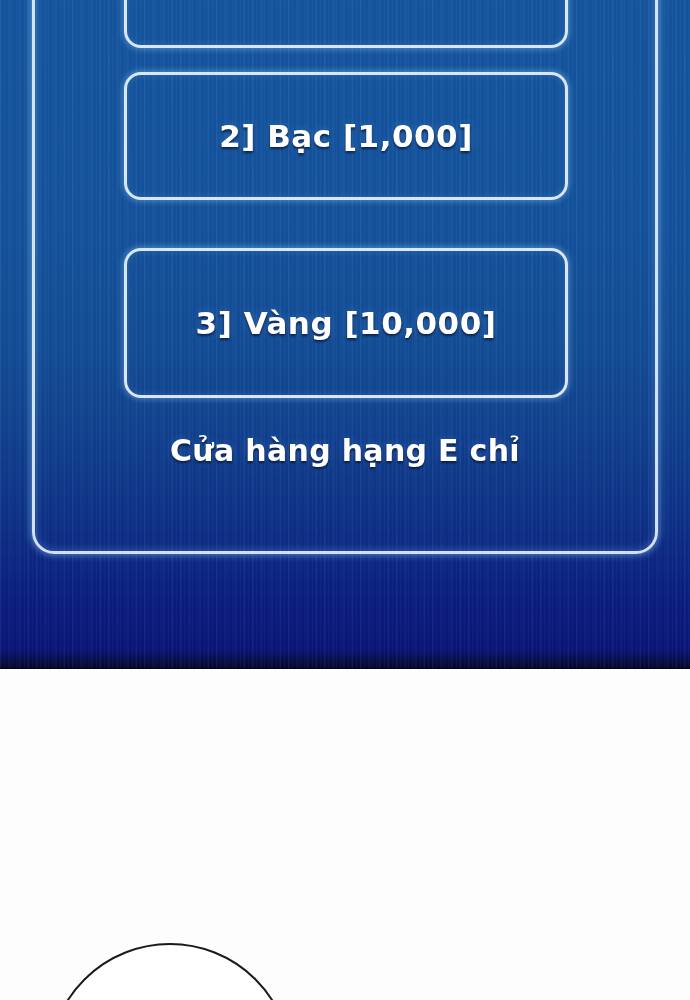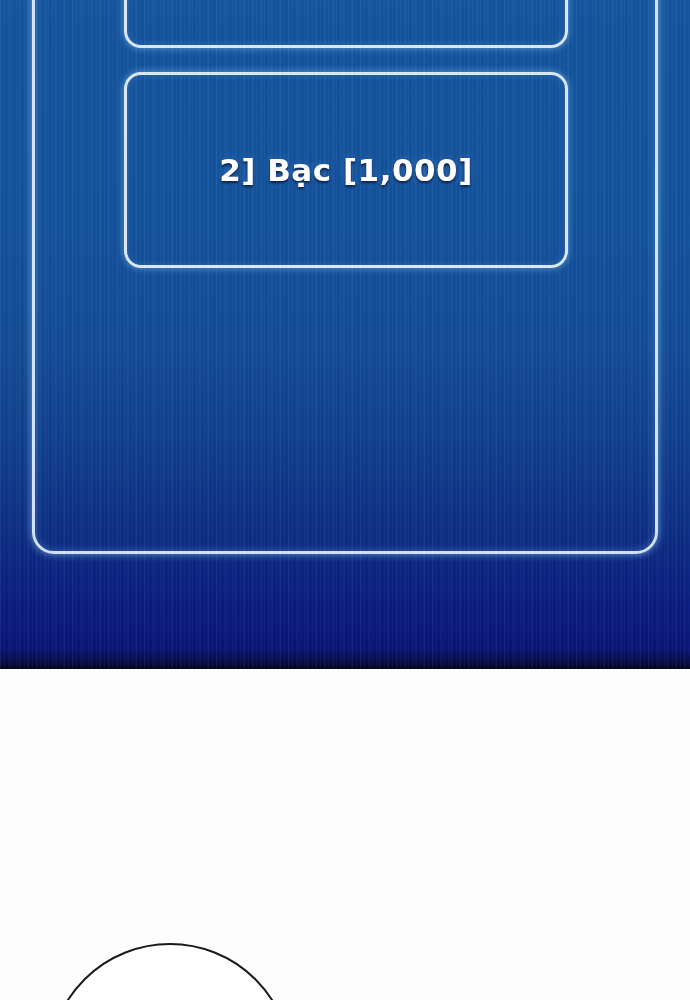--- a/index.html
+++ b/index.html
@@ -90,21 +90,21 @@
     border: 3px solid rgba(232,242,252,0.93);
     border-radius: 17px;
     box-shadow:
       0 0 6px 1px rgba(150,210,255,0.45),
       inset 0 0 7px 0px rgba(130,195,255,0.22);
     display: flex;
     align-items: center;
     justify-content: center;
   }
   .option-box-1 { top: -105px; height: 153px; }   
-  .option-box-2 { top: 72px;  height: 196px; align-items: center; }
+  .option-box-2 { top: 72px;  height: 128px; align-items: center; }
   .option-box-3 { top: 248px; height: 150px; }
 
   .option-label {
     color: #ffffff;
     font-family: "DejaVu Sans", sans-serif;
     font-size: 31px;
     font-weight: 700;
     letter-spacing: 0.5px;
     text-shadow:
       0 2px 3px rgba(0,10,40,0.75),
@@ -166,22 +166,26 @@
     <div class="system-frame"></div>
 
     <div class="option-box option-box-1">
       <span class="option-label"></span>
     </div>
 
     <div class="option-box option-box-2">
       <span class="option-label">2] Bạc [1,000]</span>
     </div>
 
+    <div class="option-box option-box-3">
+      <span class="option-label">3] Vàng [10,000]</span>
+    </div>
 
     <div class="footnote">
+      <span class="footnote-line">Cửa hàng hạng E chỉ</span>
     </div>
   </div>
 
   <div class="page-white"></div>
 
   <div class="speech-bubble-circle"></div>
 
 </div>
 
 </body></html>

